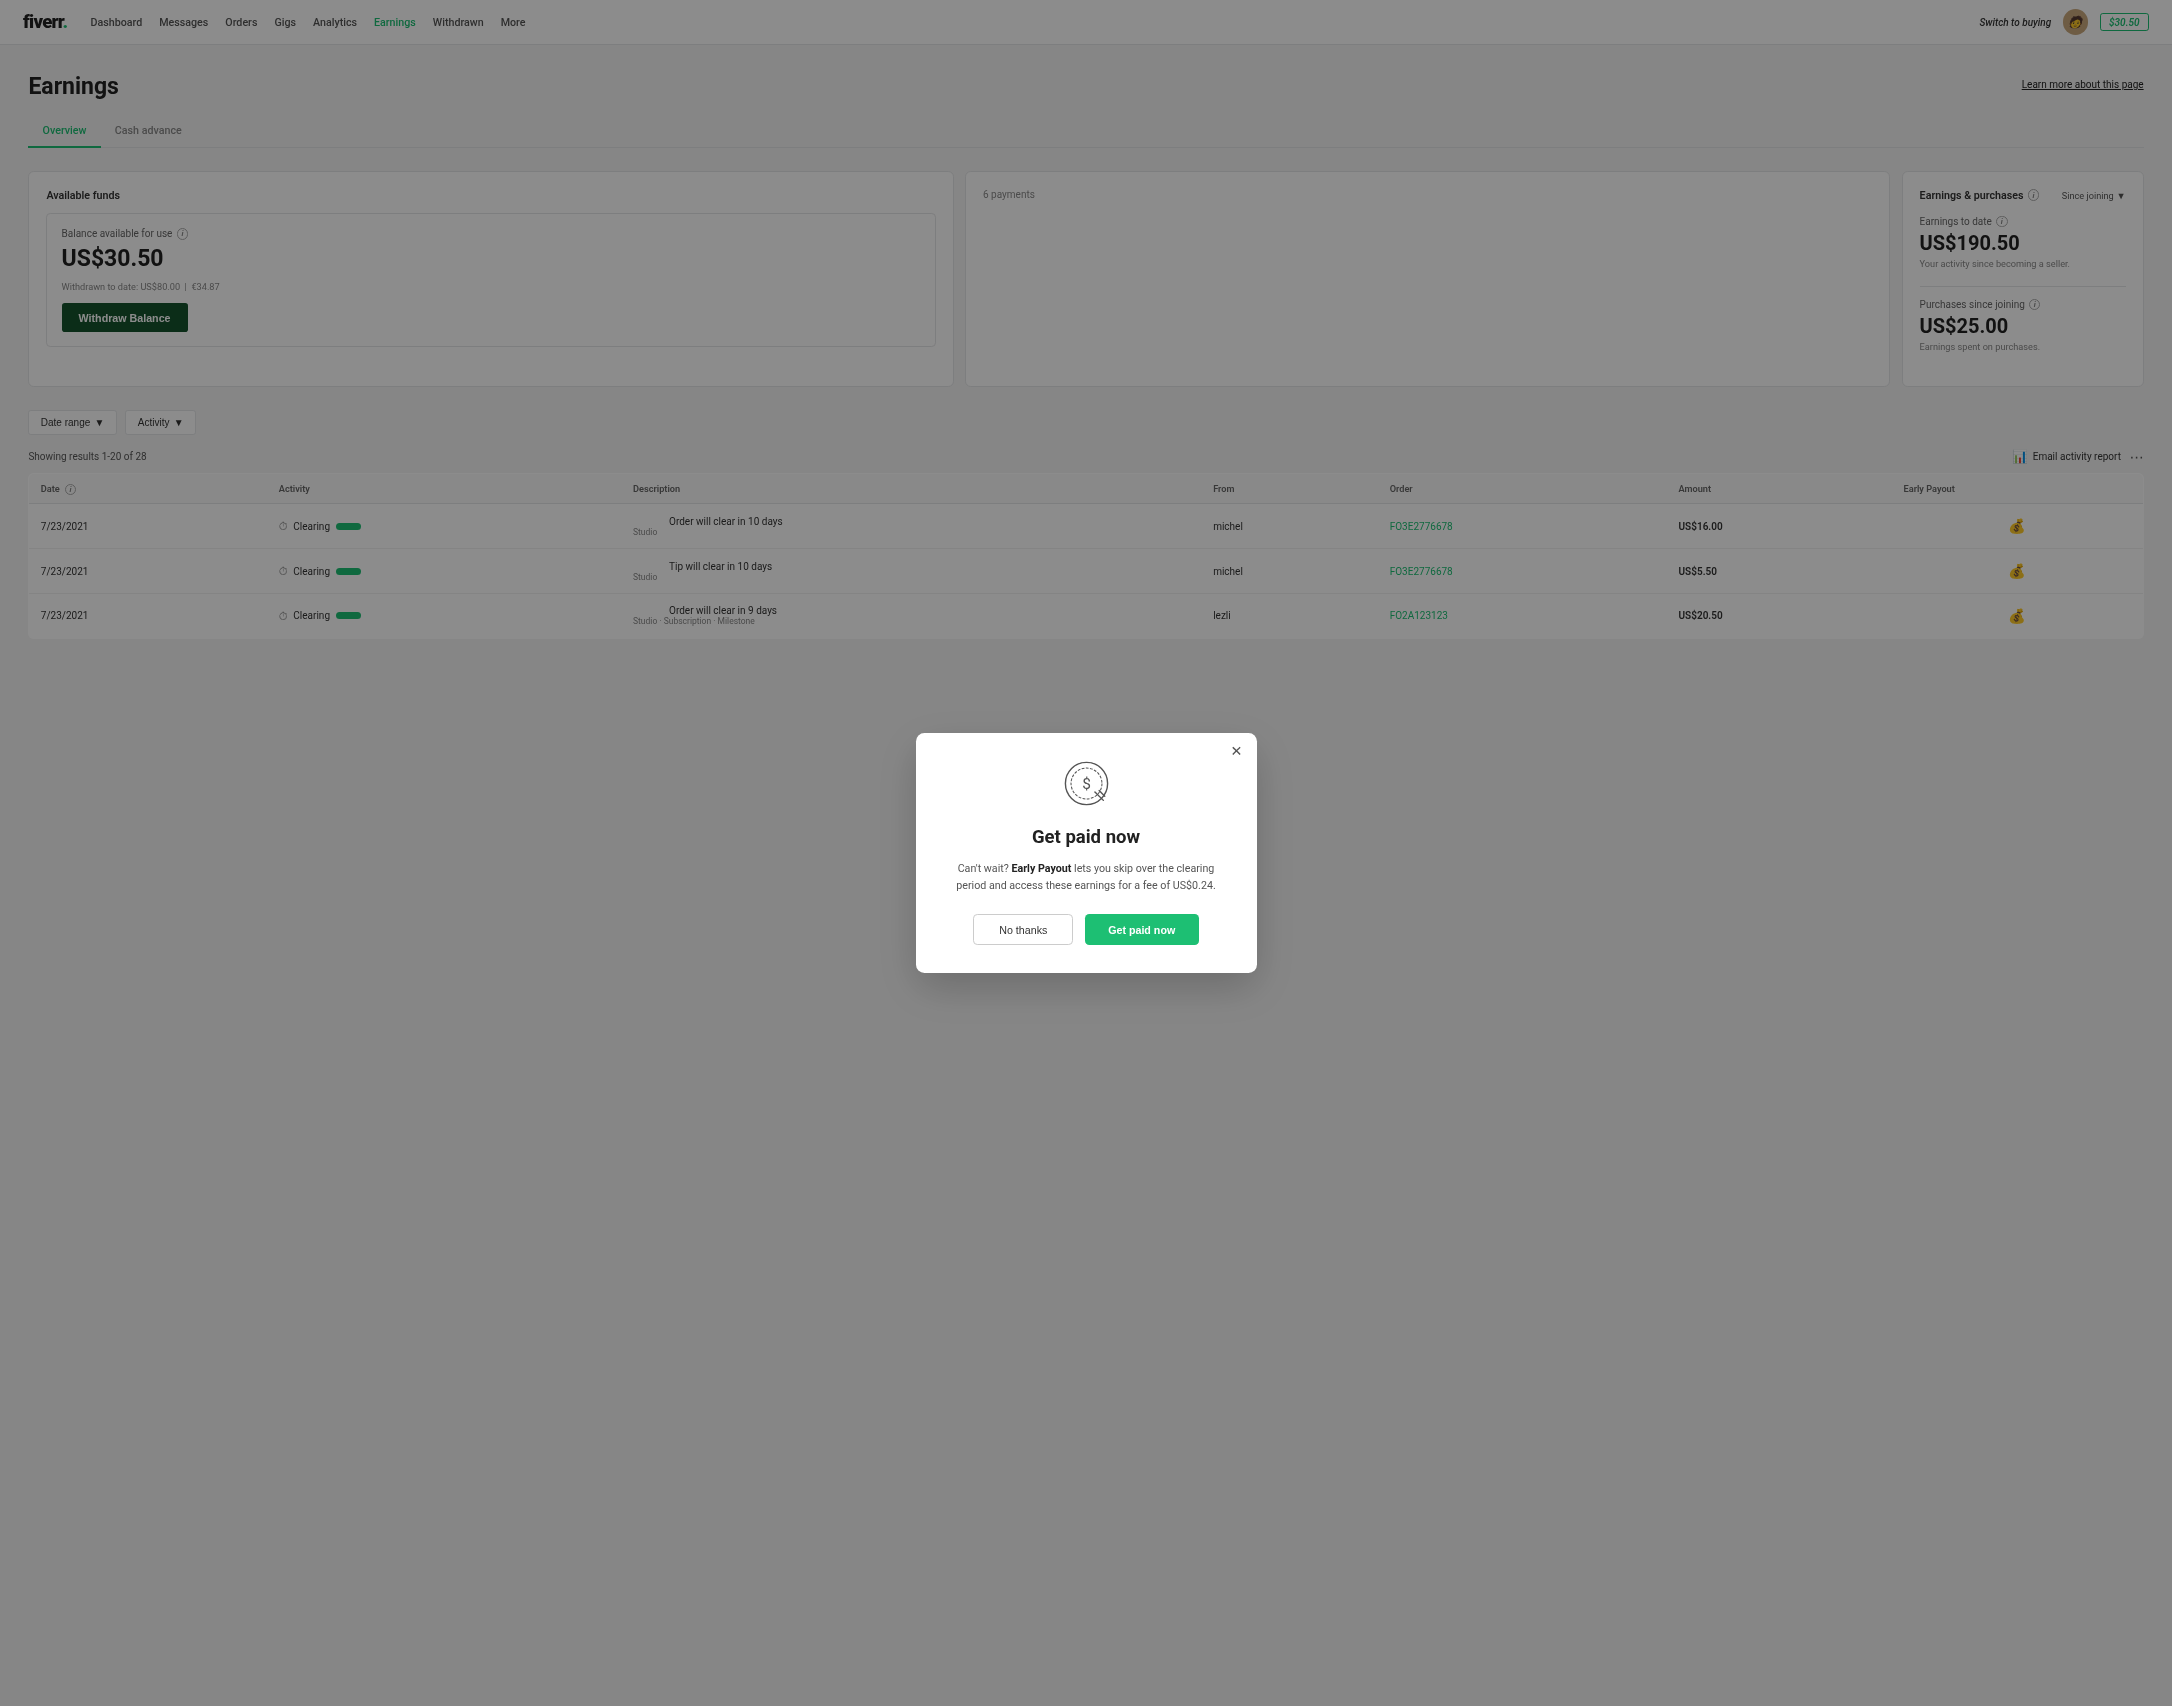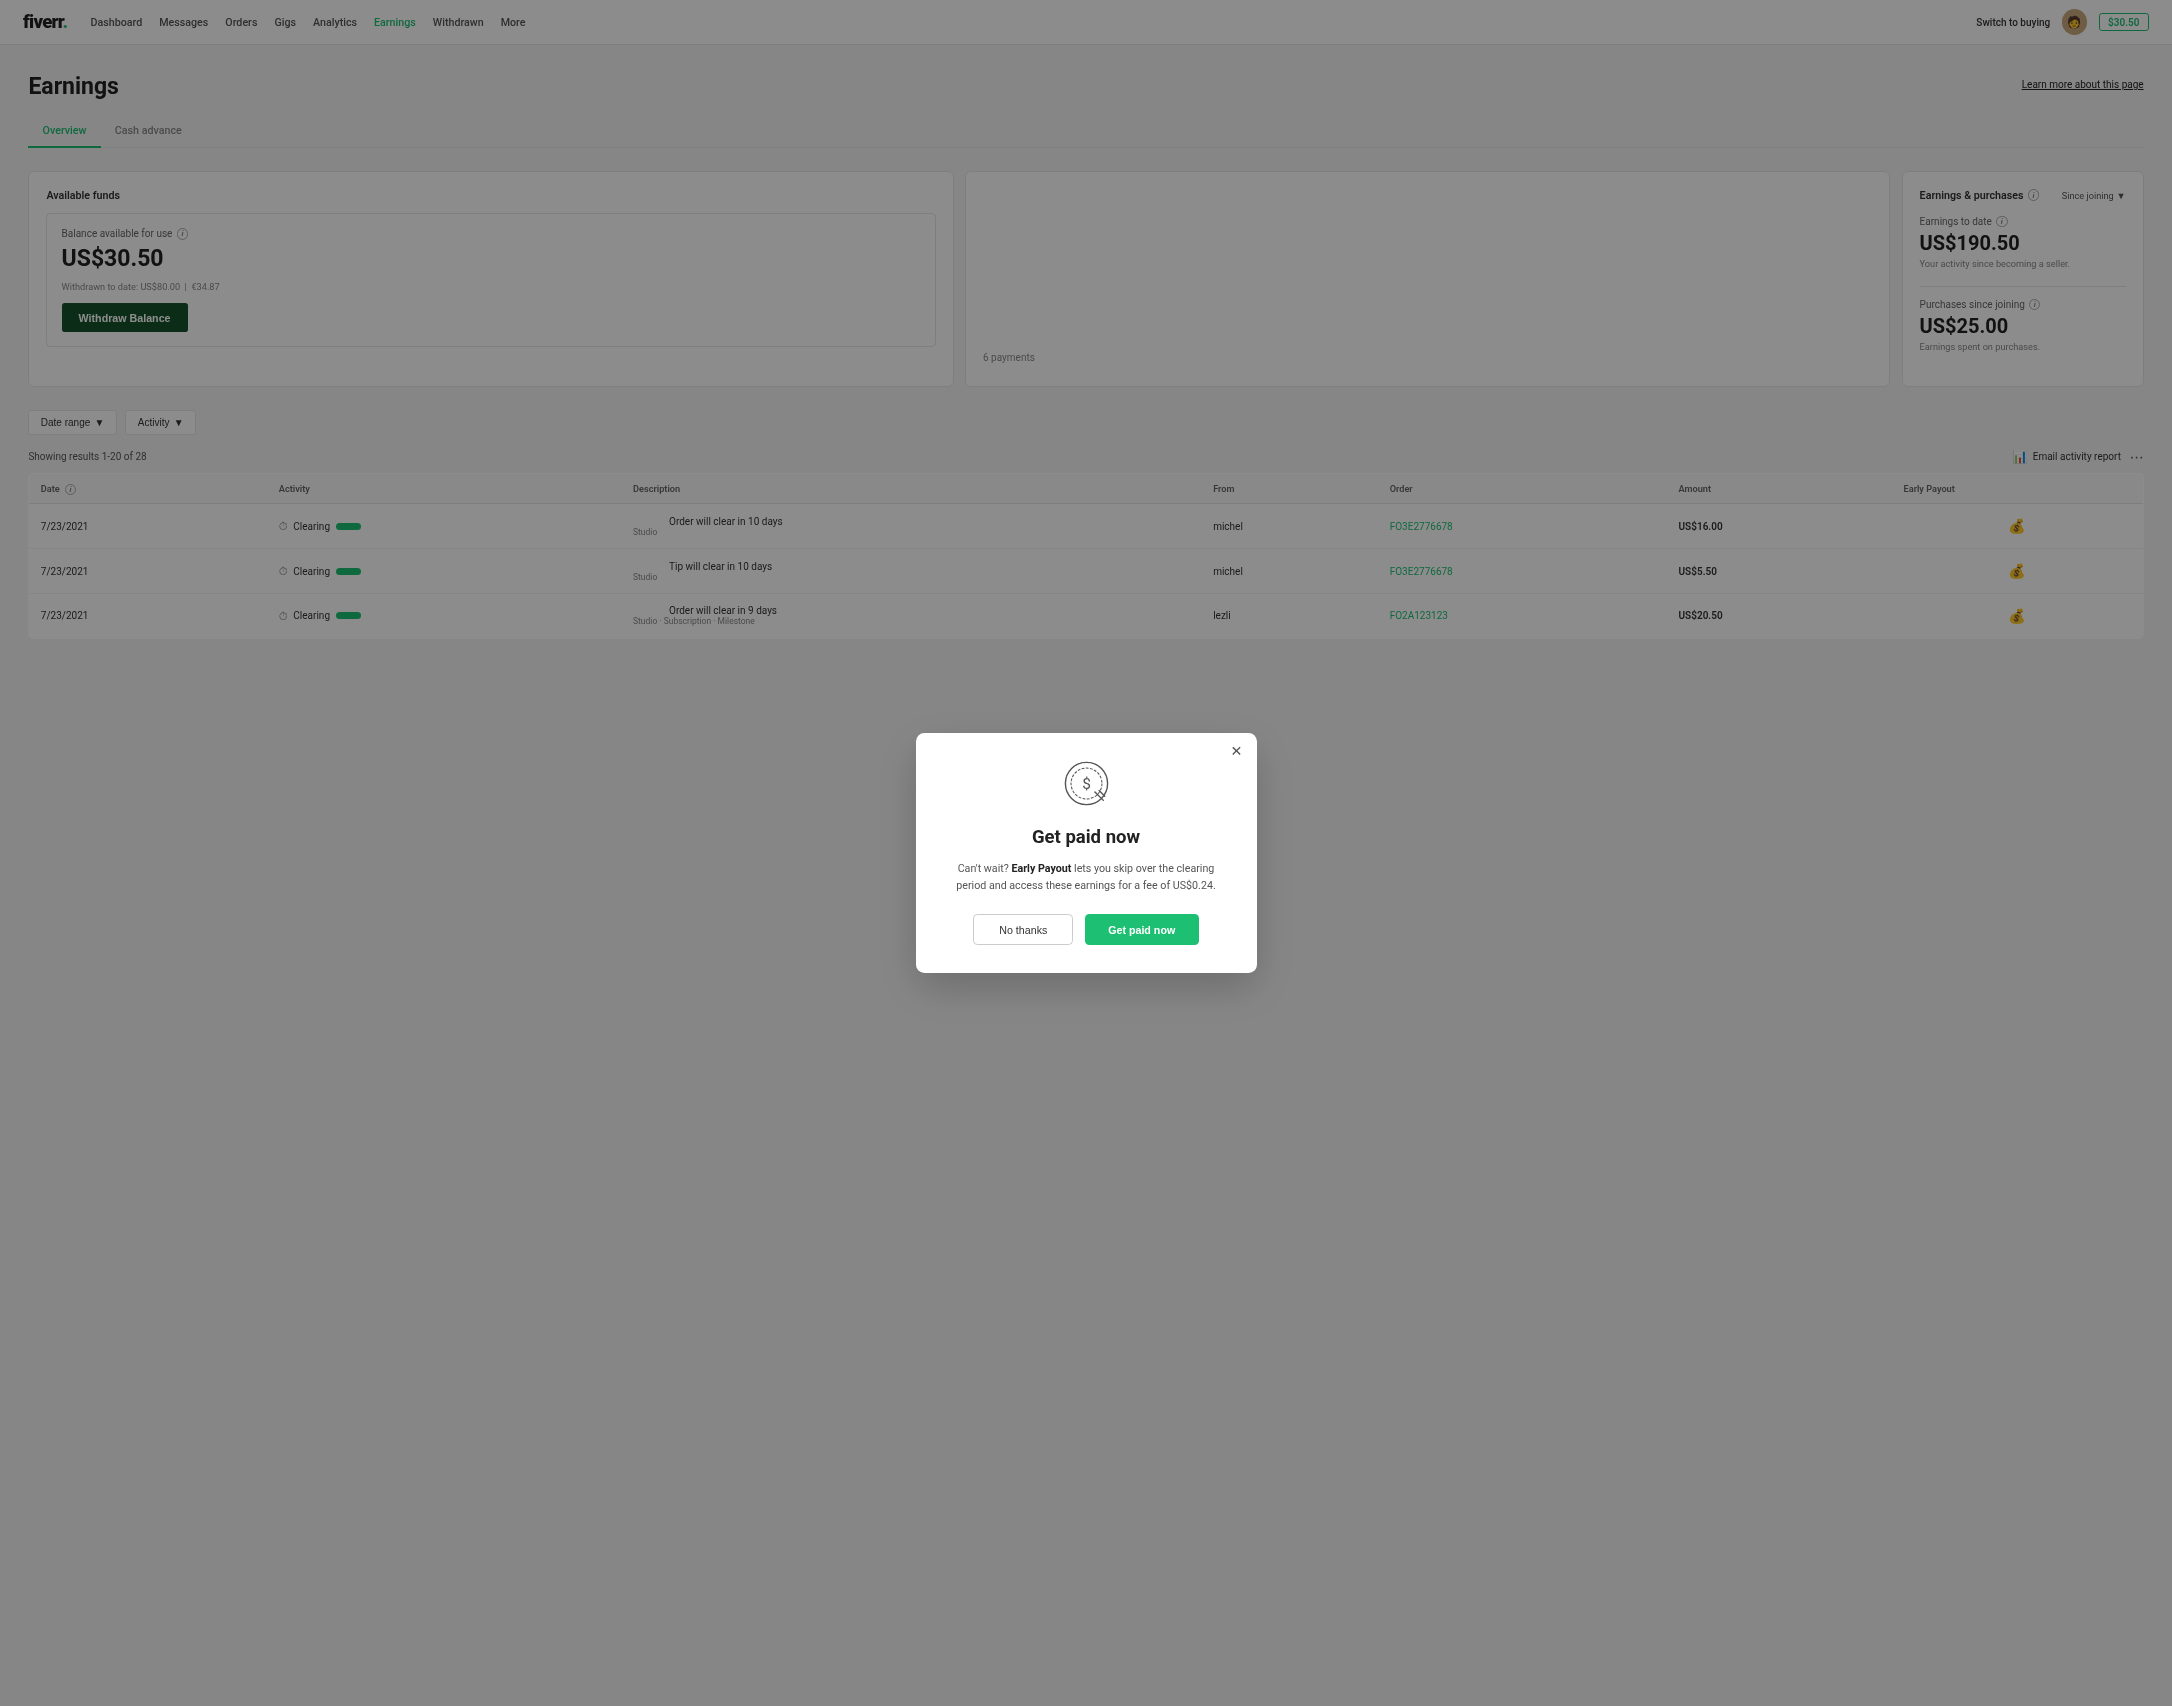--- a/index.html
+++ b/index.html
@@ -25,21 +25,21 @@
     }
     .navbar-logo span { color: #222; }
     .navbar-links { display: flex; gap: 17px; flex: 1; }
     .navbar-links a {
       text-decoration: none;
       color: #555;
       font-size: 10.7px;
       font-weight: 500;
     }
     .navbar-links a.active { color: #1dbf73; }
-    .navbar-right { display: flex; align-items: center; gap: 11.4px; }
+    .navbar-right { display: flex; align-items: center; gap: 11.4px; font-style: italic; }
     .switch-buying { font-size: 10px; color: #333; font-weight: 500; cursor: pointer; }
     .avatar {
       width: 25.6px; height: 25.6px; border-radius: 50%; background: #c9a87c; overflow: hidden;
       display: flex; align-items: center; justify-content: center; font-size: 11.4px;
     }
     .balance-badge {
       border: 1.1px solid #1dbf73; color: #1dbf73; border-radius: 2.8px;
       padding: 2.8px 8.5px; font-size: 10px; font-weight: 600; cursor: pointer;
     }
 
@@ -193,21 +193,21 @@
         <div class="card-sub">
           <span>Withdrawn to date:</span>
           <span>US$80.00</span>
           &nbsp;|&nbsp;
           <span>€34.87</span>
         </div>
         <button class="withdraw-btn">Withdraw Balance</button>
       </div>
     </div>
 
-    <div class="clearing-card" style="display:flex;align-items:flex-end;padding-bottom:23px;">
+    <div class="clearing-card" style="display:flex;align-items:flex-start;padding-bottom:23px;">
       <span style="color:#888;font-size:10px;">6 payments</span>
     </div>
 
     <div class="earnings-purchases">
       <div class="ep-header">
         <div class="ep-title">
           <span>Earnings &amp; purchases</span>
           <span class="info-icon">i</span>
         </div>
         <div class="since-joining">

